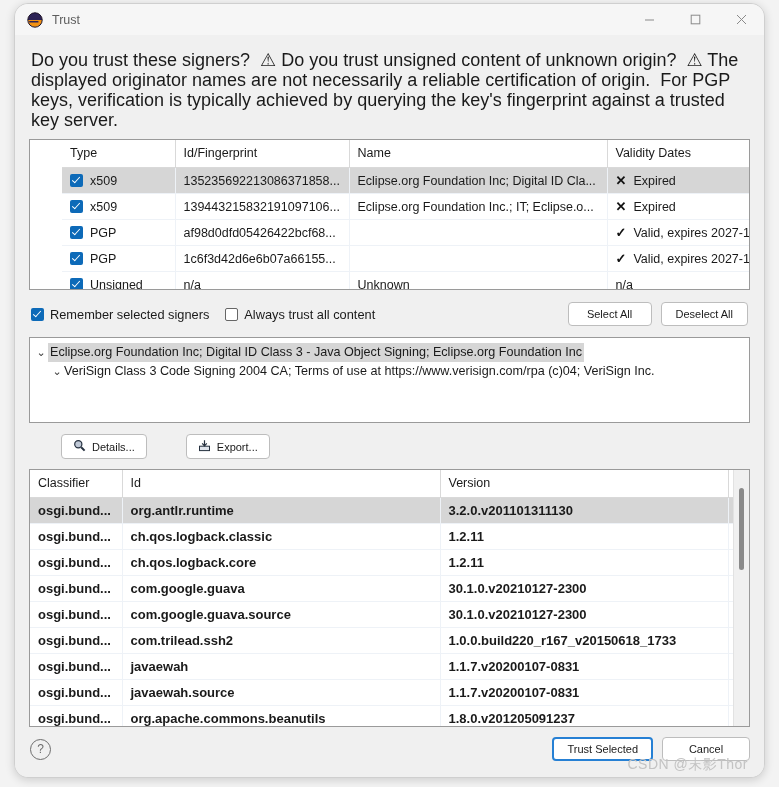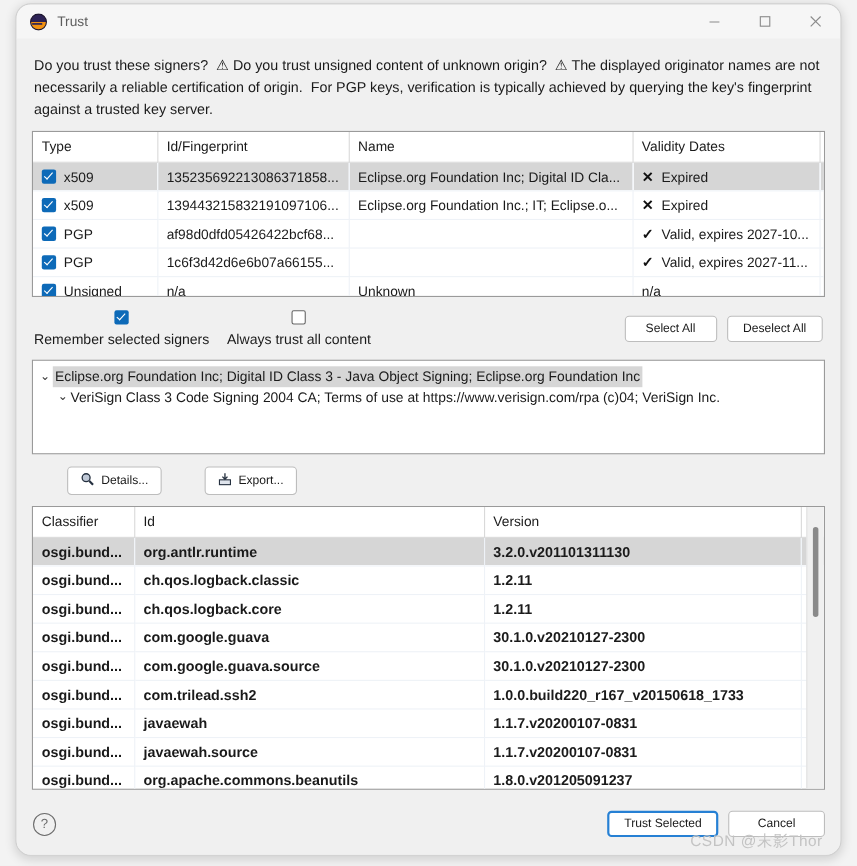--- a/index.html
+++ b/index.html
@@ -69,36 +69,36 @@
   #client {
     padding: 0 14px;
     height: calc(100% - 31px);
     box-sizing: border-box;
     position: relative;
     background: #f0f0f0;
   }
 
   
   #prompt {
-    font-size: 13px;
+    font-size: 18px;
     color: #1a1a1a;
     line-height: 20px;
     padding: 14px 2px 9px 2px;
     white-space: pre-wrap;
   }
 
   
   .tablebox {
     border: 1px solid #9a9a9a;
     background: #ffffff;
     box-sizing: border-box;
     position: relative;
     overflow: hidden;
   }
-  #signer-table { height: 151px; }
+  #signer-table { height: 151px; padding-left: 32px; }
 
   table.grid {
     border-collapse: collapse;
     width: 100%;
     table-layout: fixed;
     font-size: 12.5px;
   }
   table.grid th {
     font-weight: normal;
     text-align: left;
@@ -154,21 +154,21 @@
   .gutter-col { width: 22px; }
 
   
   #options-row {
     display: flex;
     align-items: center;
     padding: 12px 2px 11px 2px;
     font-size: 12.8px;
     color:#1a1a1a;
   }
-  .opt { display:flex; align-items:center; gap:6px; margin-right: 16px; flex-direction: column; }
+  .opt { display:flex; align-items:center; gap:6px; margin-right: 16px; }
   .btn {
     font-family: "Liberation Sans", sans-serif;
     font-size: 11px;
     background: #ffffff;
     border: 1px solid #bdbdbd;
     border-radius: 4px;
     padding: 5px 14px;
     color:#1a1a1a;
     cursor: default;
     white-space: nowrap;

